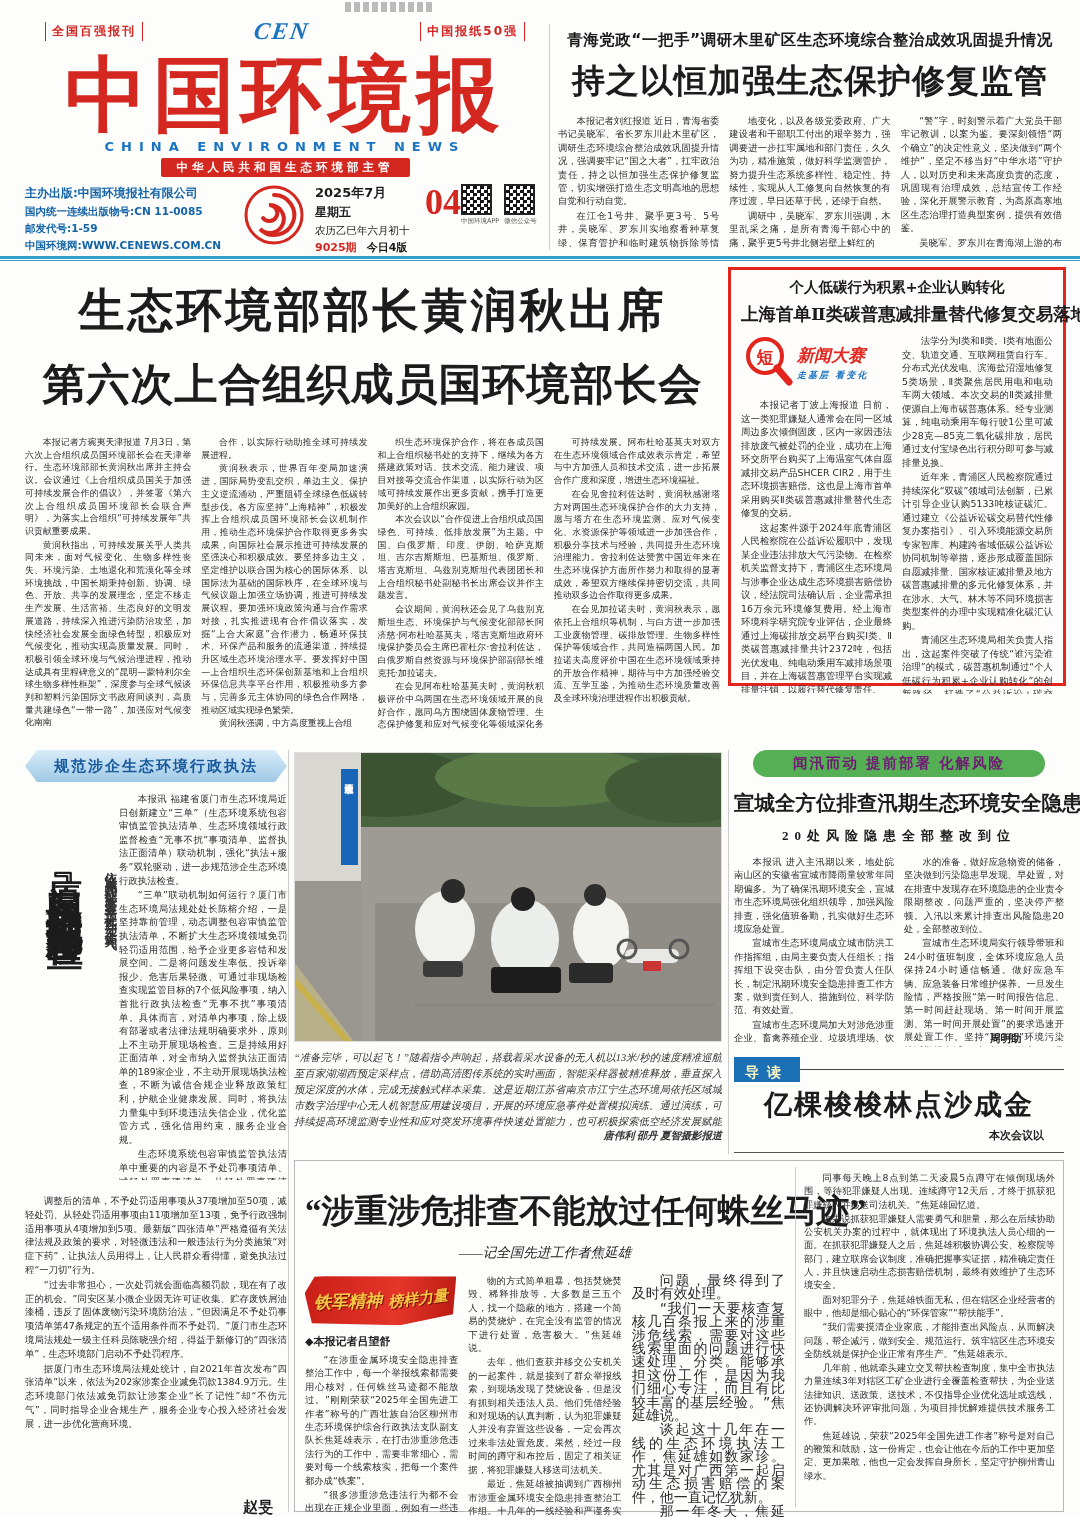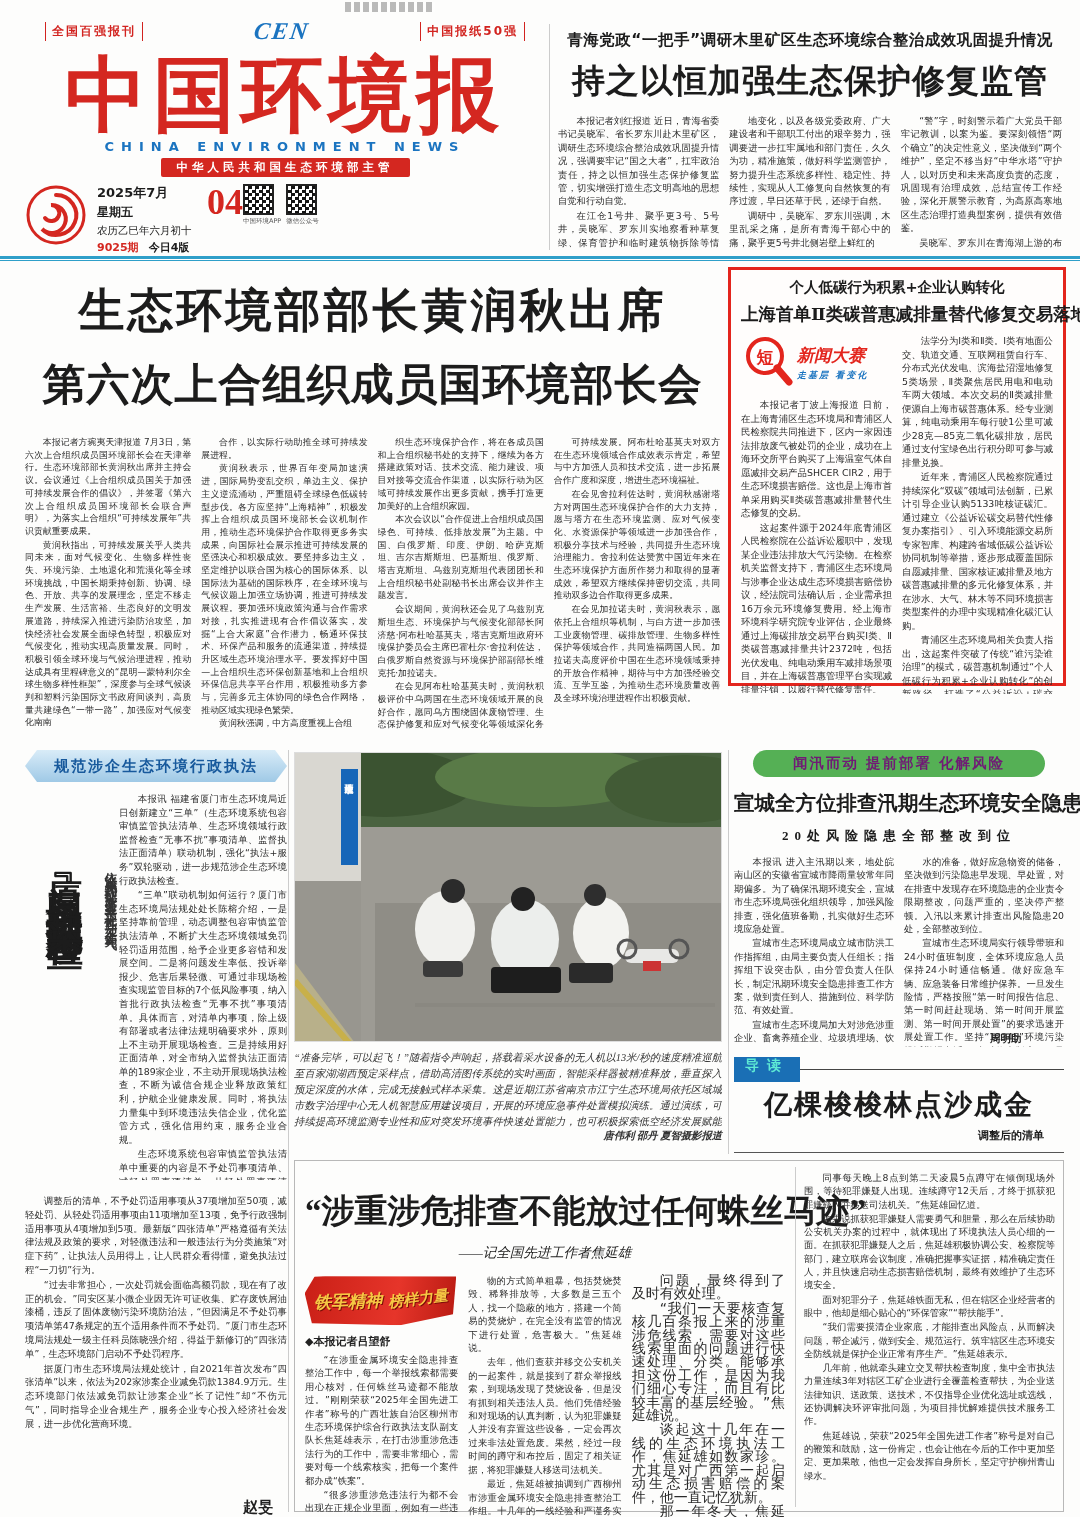--- a/index.html
+++ b/index.html
@@ -32,22 +32,22 @@
   
   .kicker { font-weight:900; text-align:center; }
   
   .red-box { border:3px solid #e3251d; background:#fffdfc; }
   
   .banner-blue { background:linear-gradient(#d9ecf8,#9fc9e6); color:#17599c; font-weight:900; font-size:15px;
       letter-spacing:2px; display:flex; align-items:center; justify-content:center;
       clip-path:polygon(0 50%,12px 0,calc(100% - 12px) 0,100% 50%,calc(100% - 12px) 100%,12px 100%); }
   .banner-green { background:#55b055; color:#701a75; font-weight:900; font-size:14.5px; letter-spacing:2px;
       border-radius:14px; display:flex; align-items:center; justify-content:center; }
-  .daodu-label { background:#1a6fb5; color:#5eead4; font-weight:900; font-size:14px; letter-spacing:8px;
-      display:flex; align-items:flex-start; justify-content:center; }
+  .daodu-label { background:#1a6fb5; color:#fef9c3; font-weight:900; font-size:14px; letter-spacing:8px;
+      display:flex; align-items:flex-end; justify-content:center; }
   
   .vert { writing-mode:vertical-rl; }
   
   .ribbon { background:linear-gradient(100deg,#c91f16,#e6352a 60%,#b81a12); 
       clip-path:polygon(0 32%,7% 0,100% 10%,97% 82%,62% 100%,4% 90%);
       display:flex; align-items:center; justify-content:center; gap:6px; transform:rotate(-2deg); }
   .ribbon span { color:#f6c844; font-weight:900; font-style:italic; font-family:"Liberation Serif",serif;
       text-shadow:1px 1px 0 #7a0d08; }
   .byline { font-weight:bold; color:#222; }
   .caption { font-family:"Liberation Serif","DejaVu Serif",serif; font-style:italic; font-size:10.3px;
@@ -65,20 +65,26 @@
       <span class="badge">全国百强报刊</span>
       <span class="cen-logo">CEN</span>
       <span class="badge">中国报纸50强</span>
     </div>
     <div class="paper-title" style="text-align:center;margin-top:8px;">中国环境报</div>
     <div class="title-en" style="text-align:center;margin-top:4px;">CHINA ENVIRONMENT NEWS</div>
     <div style="display:flex;justify-content:center;margin-top:4px;">
       <span class="supervisor-bar">中华人民共和国生态环境部主管</span>
     </div>
     <div style="display:flex;margin-top:7px;align-items:flex-start;">
+      <div class="pubinfo" style="width:218px;">
+          <div class="publine">主办出版:中国环境报社有限公司</div>
+          <div class="publine">国内统一连续出版物号:CN 11-0085</div>
+          <div class="publine">邮发代号:1-59</div>
+          <div class="publine">中国环境网:WWW.CENEWS.COM.CN</div>
+        </div>
 
       <div style="width:66px;">
         <svg width="62" height="62" viewBox="0 0 62 62">
           <circle cx="31" cy="31" r="28" fill="none" stroke="#d42720" stroke-width="3"></circle>
           <path d="M31 11 a20 20 0 1 1 -14 34 a14 14 0 1 0 9 -24 a8 8 0 1 1 -6 13" fill="none" stroke="#d42720" stroke-width="4" stroke-linecap="round"></path>
         </svg>
       </div>
       <div style="width:152px;padding-left:6px;">
         <div style="display:flex;align-items:flex-start;">
           <div style="flex:1;">
@@ -166,21 +172,21 @@
             <circle cx="24" cy="22" r="17" fill="#fff" stroke="#e3251d" stroke-width="4"></circle>
             <line x1="36" y1="34" x2="48" y2="48" stroke="#e3251d" stroke-width="7" stroke-linecap="round"></line>
             <text x="24" y="29" text-anchor="middle" font-size="17" font-weight="bold" fill="#e3251d">短</text>
           </svg>
           <div style="padding-left:4px;">
             <div style="color:#e3251d;font-weight:900;font-size:17px;font-style:italic;margin-top:10px;">新闻大赛</div>
             <div style="color:#1b74c0;font-weight:bold;font-size:9px;font-style:italic;letter-spacing:2px;margin-top:2px;">走基层 看变化</div>
           </div>
         </div>
         <div class="bodytext" style="height:295px;font-size:9.4px;line-height:13.5px;margin-top:4px;">
-            <p class="para">本报记者丁波上海报道 日前，在上海青浦区生态环境局和青浦区人民检察院共同推进下，区内一家因违法排放废气被处罚的企业，成功在上海环交所平台购买了上海温室气体自愿减排交易产品SHCER CIR2，用于生态环境损害赔偿。这也是上海市首单采用购买Ⅱ类碳普惠减排量替代生态修复的交易。</p>
+            <p class="para">本报记者丁波上海报道 日前，这一类犯罪嫌疑人通常会在同一区域周边多次倾倒固废，区内一家因违法排放废气被处罚的企业，成功在上海环交所平台购买了上海温室气体自愿减排交易产品SHCER CIR2，用于生态环境损害赔偿。这也是上海市首单采用购买Ⅱ类碳普惠减排量替代生态修复的交易。</p>
             <p class="para">这起案件源于2024年底青浦区人民检察院在公益诉讼履职中，发现某企业违法排放大气污染物。在检察机关监督支持下，青浦区生态环境局与涉事企业达成生态环境损害赔偿协议，经法院司法确认后，企业需承担16万余元环境修复费用。经上海市环境科学研究院专业评估，企业最终通过上海碳排放交易平台购买Ⅰ类、Ⅱ类碳普惠减排量共计2372吨，包括光伏发电、纯电动乘用车减排场景项目，并在上海碳普惠管理平台实现减排量注销，以履行替代修复责任。</p>
           </div>
       </div>
       <div class="col bodytext" style="height:360px;font-size:9.4px;line-height:13.5px;">
           <p class="para">法学分为Ⅰ类和Ⅱ类。Ⅰ类有地面公交、轨道交通、互联网租赁自行车、分布式光伏发电、滨海盐沼湿地修复5类场景，Ⅱ类聚焦居民用电和电动车两大领域。本次交易的Ⅱ类减排量便源自上海市碳普惠体系。经专业测算，纯电动乘用车每行驶1公里可减少28克—85克二氧化碳排放，居民通过支付宝绿色出行积分即可参与减排量兑换。</p>
           <p class="para">近年来，青浦区人民检察院通过持续深化“双碳”领域司法创新，已累计引导企业认购5133吨核证碳汇。通过建立《公益诉讼碳交易替代性修复办案指引》、引入环境能源交易所专家智库、构建跨省域低碳公益诉讼协同机制等举措，逐步形成覆盖国际自愿减排量、国家核证减排量及地方碳普惠减排量的多元化修复体系，并在涉水、大气、林木等不同环境损害类型案件的办理中实现精准化碳汇认购。</p>
           <p class="para">青浦区生态环境局相关负责人指出，这起案件突破了传统“谁污染谁治理”的模式，碳普惠机制通过“个人低碳行为积累+企业认购转化”的创新路径，打造了“公益诉讼+碳交易”的实践样本，构建了环境修复的“量化闭环”。</p>
         </div>
     </div>
   </div>
@@ -267,21 +273,21 @@
         </div>
     </div>
   </div>
   <div class="abs byline" style="left:990px;top:1032px;font-size:10.5px;">周明助</div>
 
   <div class="h-rule" style="left:734px;top:1069px;width:330px;background:#444;"></div>
   <div class="abs daodu-label" style="left:734px;top:1057px;width:66px;height:25px;">
     <span>导读</span>
   </div>
   <div class="abs serif" style="left:734px;top:1086px;width:330px;font-size:28px;font-weight:900;text-align:center;letter-spacing:2px;">亿棵梭梭林点沙成金</div>
-  <div class="abs" style="left:734px;top:1128px;width:310px;text-align:right;font-size:11px;font-weight:bold;">调整后的清单</div>
+  <div class="abs" style="left:734px;top:1128px;width:310px;text-align:right;font-size:11px;font-weight:bold;">本次会议以</div>
   <div class="h-rule" style="left:734px;top:1152px;width:330px;background:#555;"></div>
 
   <div class="abs" style="left:294px;top:1160px;width:770px;height:352px;border:1px solid #b8b8b8;display:flex;">
     <div style="width:500px;padding:8px 10px 6px 10px;">
       <div class="serif" style="font-size:33px;font-weight:900;text-align:right;margin-top:20px;white-space:nowrap;">“涉重涉危排查不能放过任何蛛丝马迹”</div>
       <div class="serif" style="font-size:13.5px;font-style:italic;text-align:center;margin-top:10px;">——记全国先进工作者焦延雄</div>
       <div class="cols" style="margin-top:12px;gap:10px;height:252px;">
         <div class="col">
           <div class="ribbon" style="width:152px;height:52px;">
             <span style="font-size:17px;">铁军精神</span>

